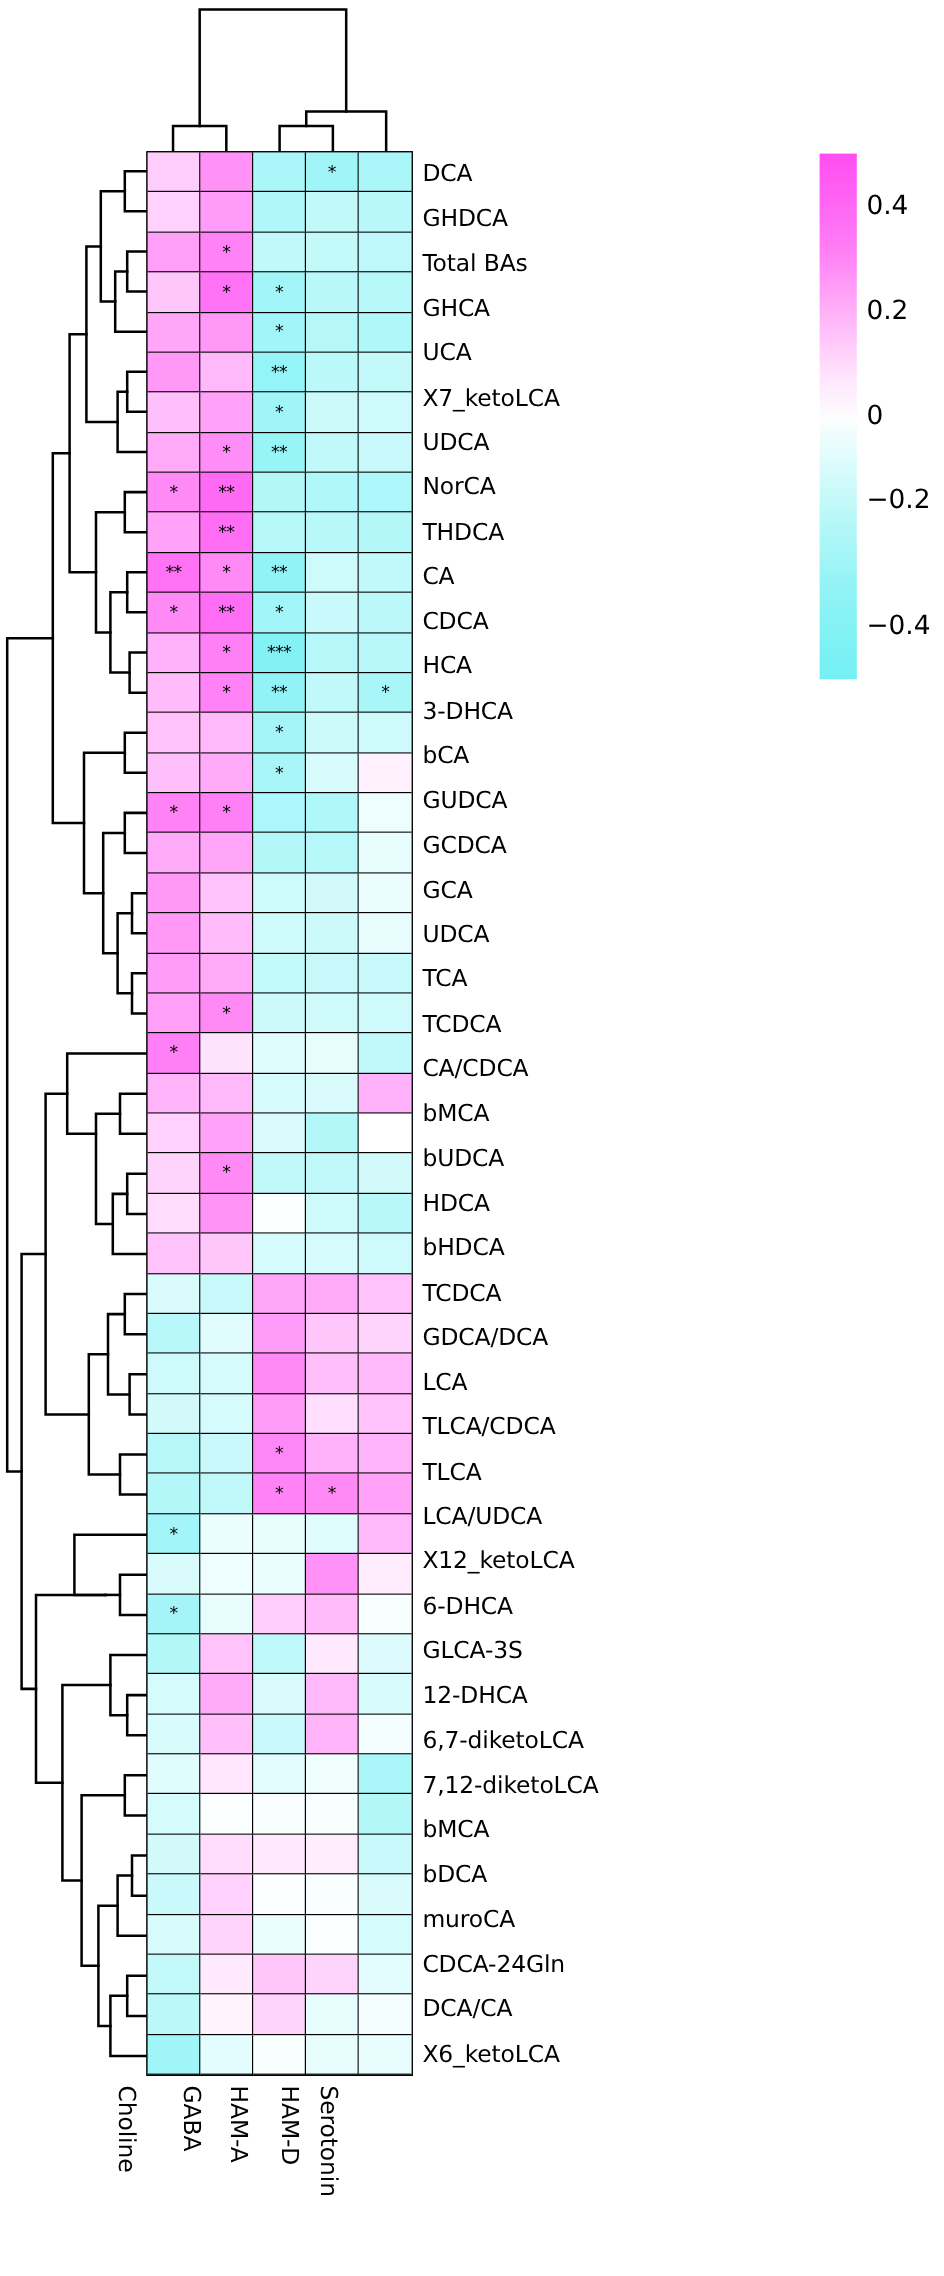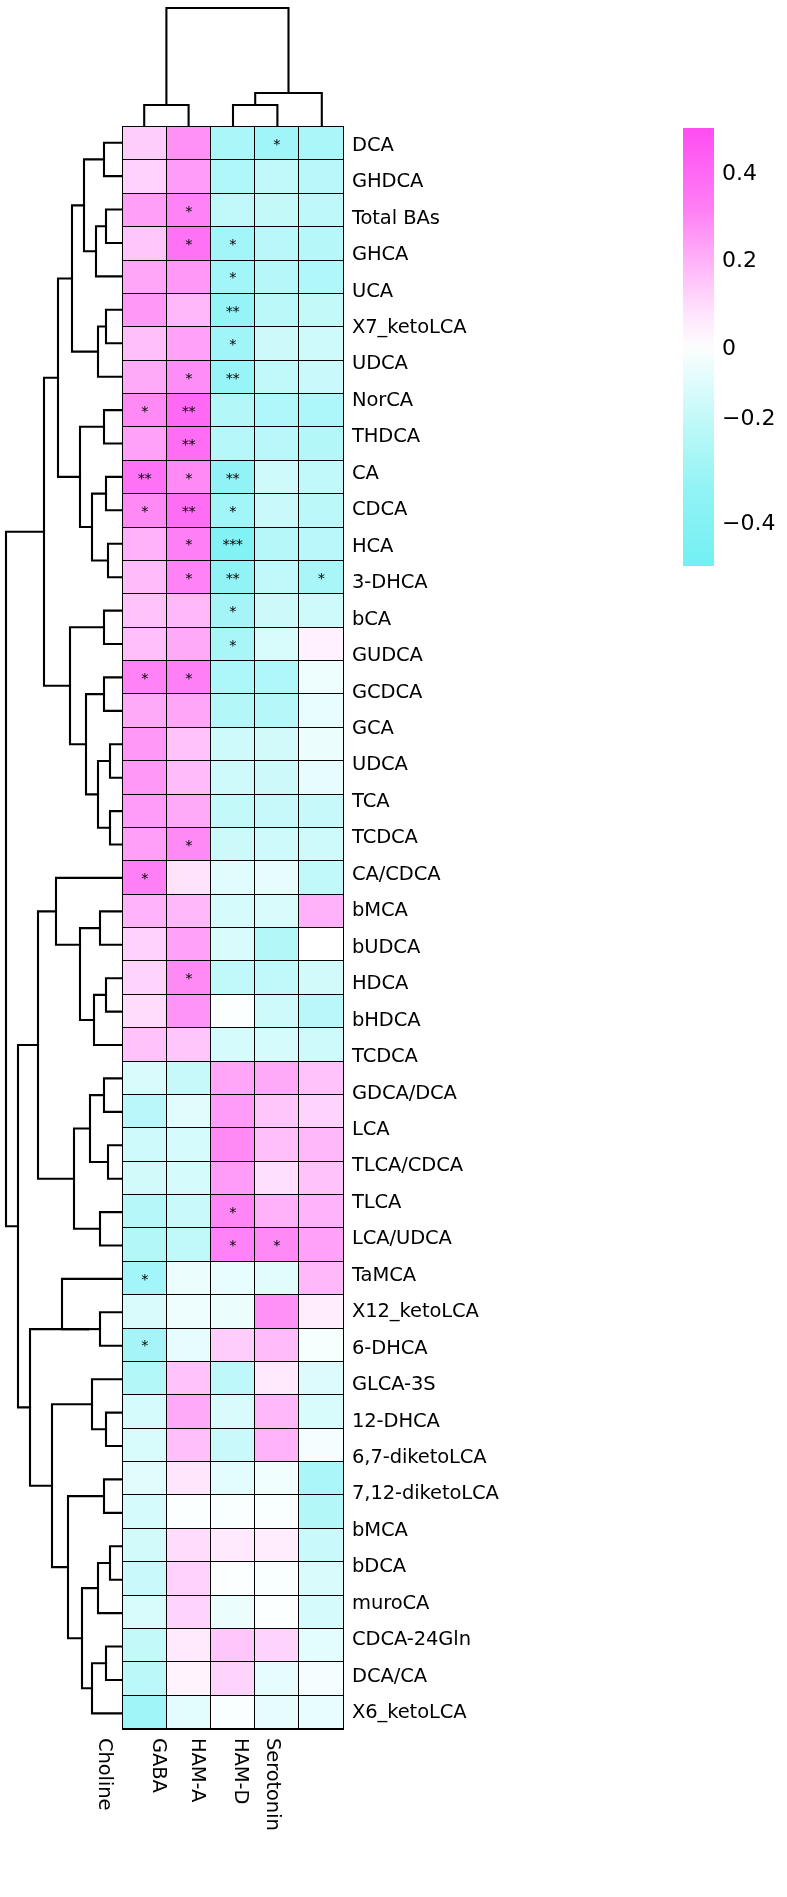--- a/index.html
+++ b/index.html
@@ -550,21 +550,20 @@
       <div class="row-label">bMCA</div>
       <div class="row-label">bUDCA</div>
       <div class="row-label">HDCA</div>
       <div class="row-label">bHDCA</div>
       <div class="row-label">TCDCA</div>
       <div class="row-label">GDCA/DCA</div>
       <div class="row-label">LCA</div>
       <div class="row-label">TLCA/CDCA</div>
       <div class="row-label">TLCA</div>
       <div class="row-label">LCA/UDCA</div>
-      <div class="row-label">TaMCA</div>
       <div class="row-label">X12_ketoLCA</div>
       <div class="row-label">6-DHCA</div>
       <div class="row-label">GLCA-3S</div>
       <div class="row-label">12-DHCA</div>
       <div class="row-label">6,7-diketoLCA</div>
       <div class="row-label">7,12-diketoLCA</div>
       <div class="row-label">bMCA</div>
       <div class="row-label">bDCA</div>
       <div class="row-label">muroCA</div>
       <div class="row-label">CDCA-24Gln</div>

